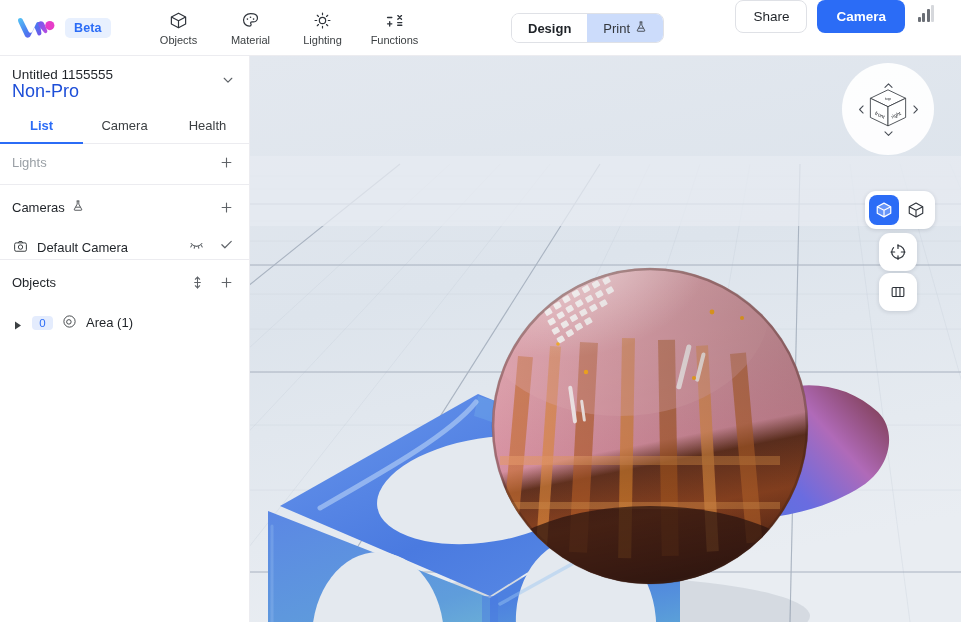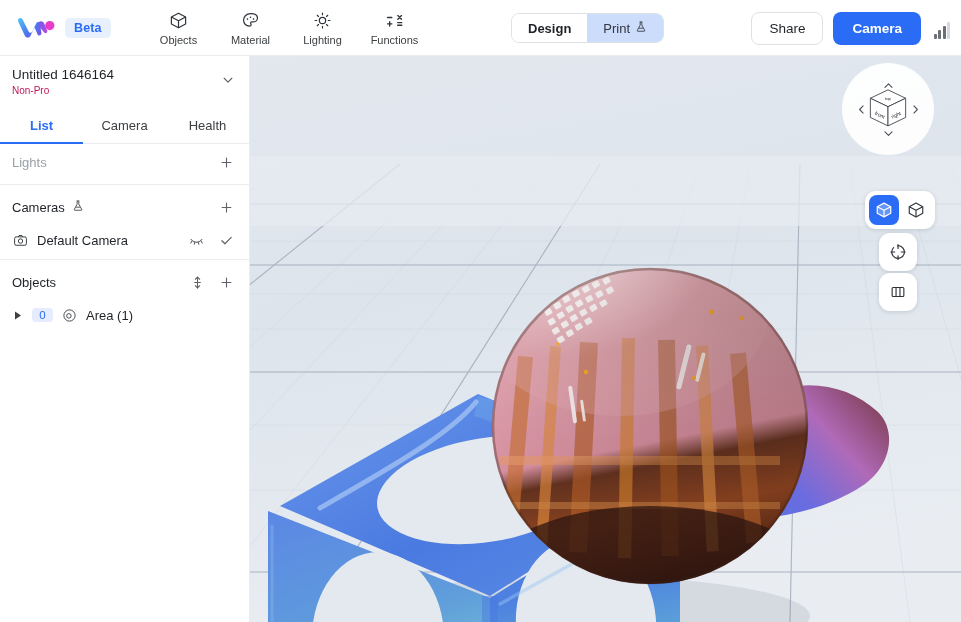--- a/index.html
+++ b/index.html
@@ -50,22 +50,22 @@
   }
   .seg {
     display: flex; align-items: center; justify-content: center; gap: 5px;
     font-size: 13px; color: #33373d; cursor: pointer;
     padding: 0 16px; height: 100%;
   }
   .seg.active-light { background: #ffffff; font-weight: bold; color: #1f2328; }
   .seg.active-blue { background: #ccdcfb; color: #33373d; }
 
   .top-right {
-    position: absolute; right: 8px; top: 0; height: 56px;
-    display: flex; align-items: center; gap: 10px;
+    position: absolute; right: 24px; top: 0; height: 56px;
+    display: flex; gap: 10px;
   }
   .btn-share {
     background: #fff; border: 1px solid #dfe1e6; border-radius: 8px;
     height: 33px; padding: 0 17px; font-size: 13.5px; color: #1f2328;
     cursor: pointer; display:flex; align-items:center;
   }
   .btn-export {
     background: #2b6cf6; border: none; border-radius: 8px;
     height: 33px; padding: 0 19px; font-size: 13.5px; color: #fff;
     font-weight: bold; cursor: pointer; display:flex; align-items:center;
@@ -84,21 +84,21 @@
     background: #ffffff;
     border-right: 1px solid #ececf0;
     z-index: 20;
   }
   .proj {
     height: 52px; display: flex; align-items: center;
     padding: 0 14px 0 12px; cursor: pointer;
   }
   .proj-text { flex: 1; }
   .proj-title { font-size: 13.5px; color: #1f2328; line-height: 17px; }
-  .proj-sub { font-size: 10px; color: #be185d; line-height: 16px; }
+  .proj-sub { font-size: 18px; color: #1d4ed8; line-height: 16px; }
   .chev { color: #5f6368; }
 
   .tabs {
     display: flex; border-bottom: 1px solid #ececf0;
     height: 36px; position: relative; align-items: flex-end;
   }
   .tab {
     flex: 1; display: flex; align-items: center; justify-content: center;
     font-size: 13px; color: #3c4043; cursor: pointer; height: 100%;
     position: relative;
@@ -118,21 +118,21 @@
   .spacer { flex: 1; }
   .icon-btn {
     width: 22px; height: 22px; display: flex;
     align-items: center; justify-content: center;
     color: #5f6368; cursor: pointer; border-radius: 4px;
   }
 
   .divider { height: 1px; background: #ececf0; margin: 4px 0; }
 
   .list-row {
-    height: 30px; display: flex; align-items: center;
+    height: 30px; display: flex; align-items: flex-end;
     padding: 0 12px; gap: 8px; cursor: pointer;
   }
   .row-label { font-size: 13px; color: #1f2328; }
   .row-icon { width: 17px; height: 17px; display:flex; align-items:center; justify-content:center; color:#3c4043; }
   .tri {
     width: 12px; display:flex; align-items:center; justify-content:center;
     color:#3c4043; font-size: 9px; cursor: pointer;
   }
   .idx-badge {
     background: #e4ecfd; color: #2b6cf6;
@@ -289,21 +289,21 @@
           <i></i>
           <i></i>
         </span>
     </div>
   </div>
 
   <div class="sidebar">
 
     <div class="proj">
       <div class="proj-text">
-        <div class="proj-title">Untitled 1646164</div>
+        <div class="proj-title">Untitled 1155555</div>
         <div class="proj-sub">Non-Pro</div>
       </div>
       <span class="chev">
         <svg width="14" height="14" viewBox="0 0 24 24" fill="none" stroke="#5f6368" stroke-width="2" stroke-linecap="round" stroke-linejoin="round">
             <path d="M5.5 9l6.5 6.5L18.5 9"></path>
           </svg>
       </span>
     </div>
 
     <div class="tabs">

